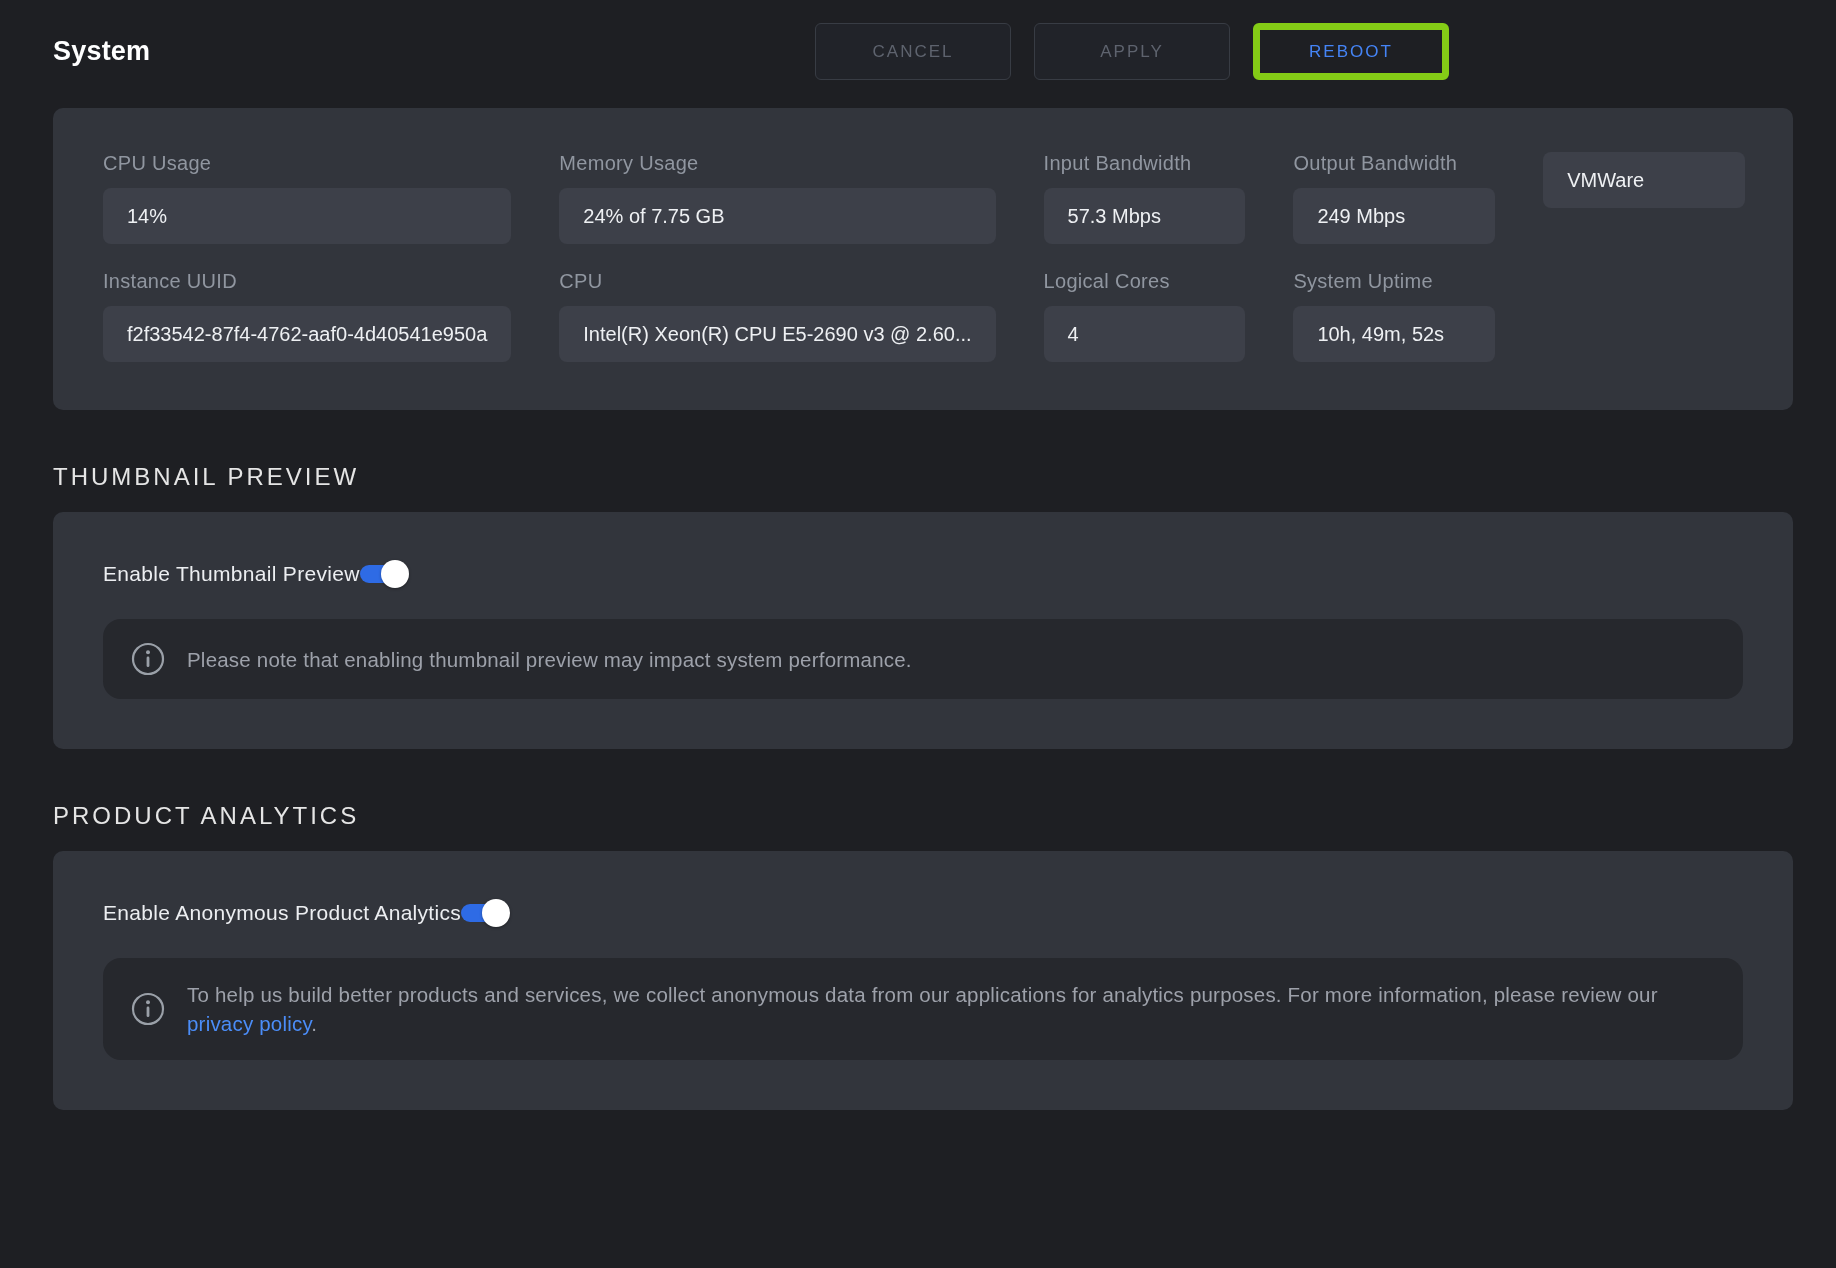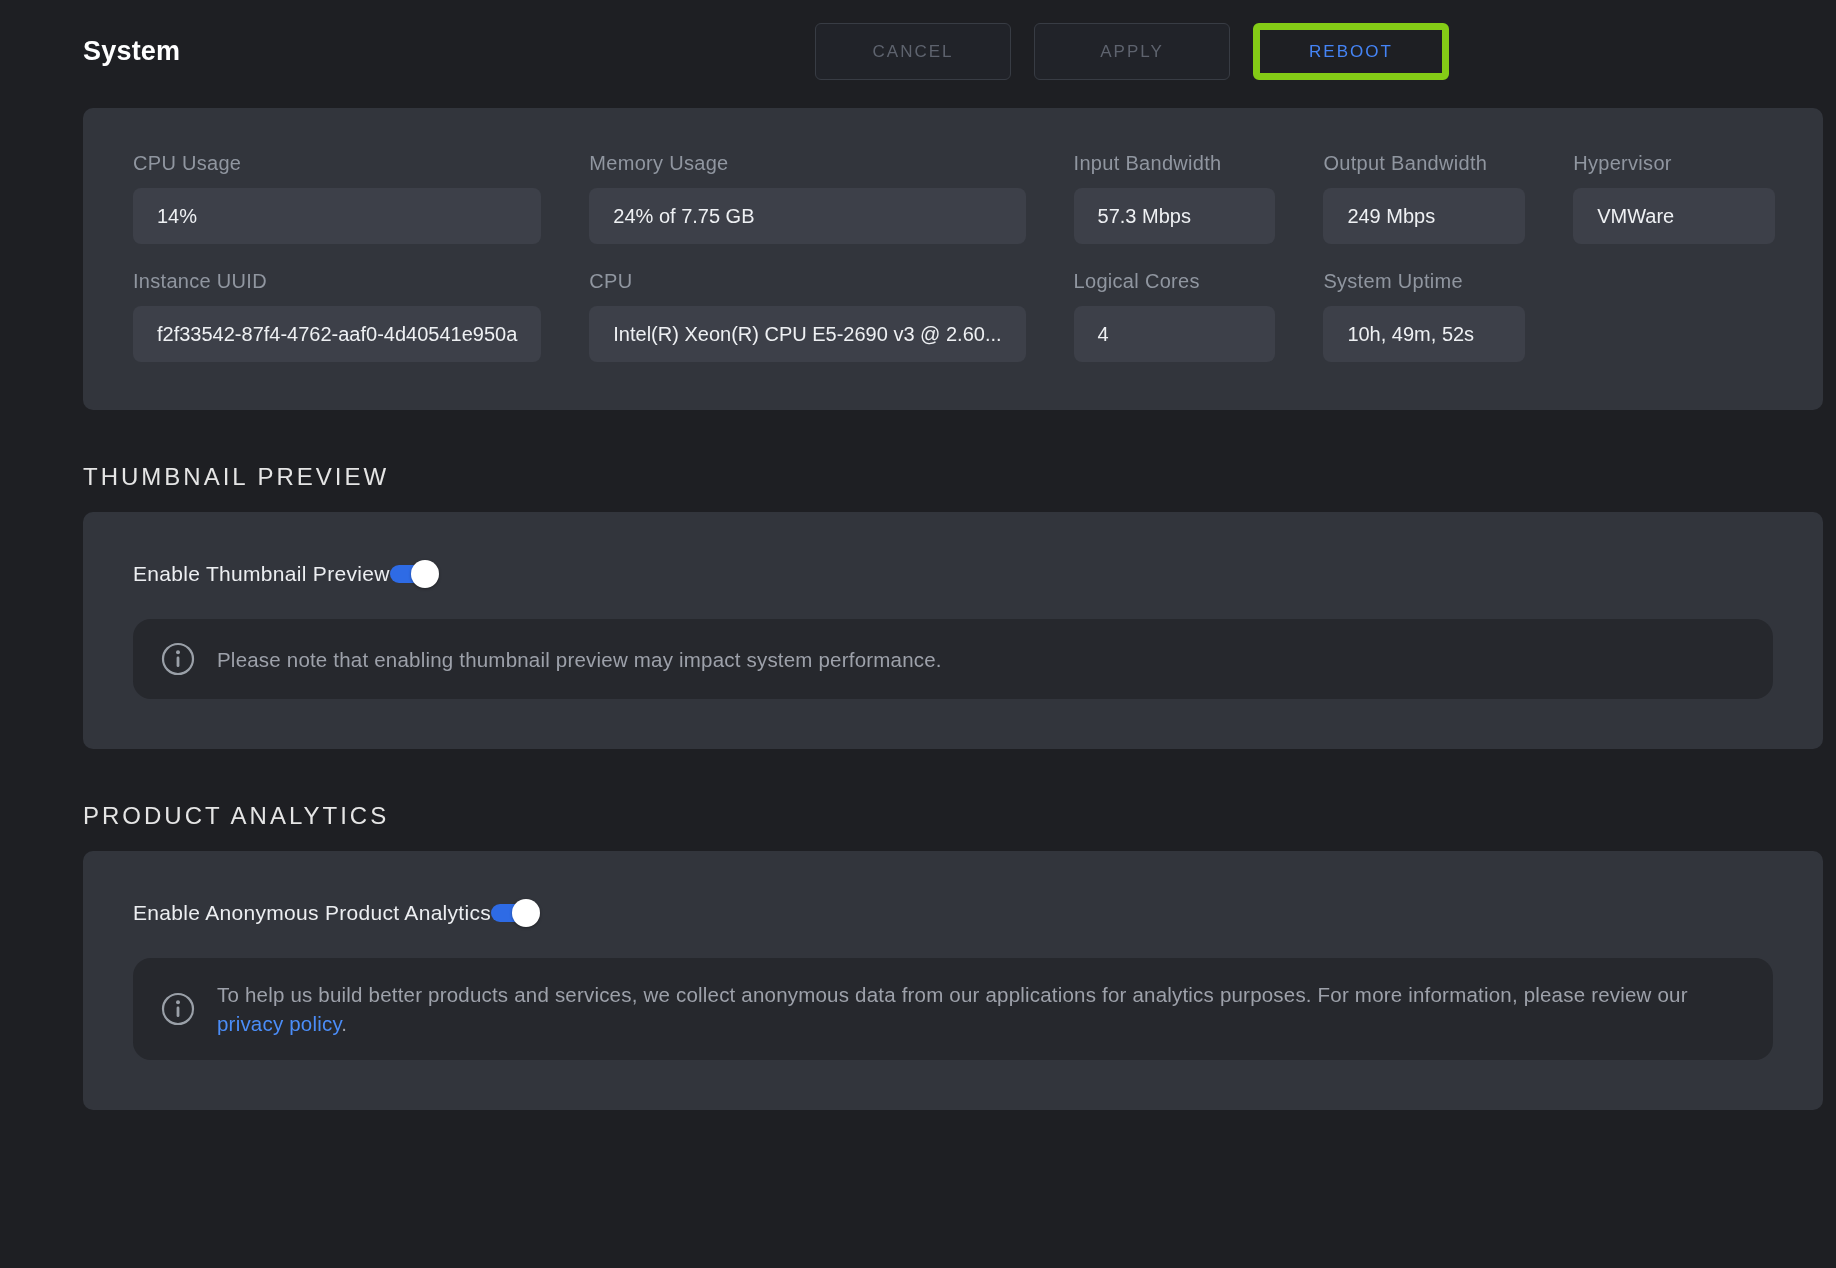--- a/index.html
+++ b/index.html
@@ -2,21 +2,21 @@
 <html><head>
 <meta charset="utf-8">
 <style>
   * { margin: 0; padding: 0; box-sizing: border-box; }
   html, body {
     width: 1836px; height: 1268px;
     background: #1e1f23;
     font-family: "Liberation Sans", sans-serif;
     overflow: hidden;
   }
-  .page { padding: 0 43px 0 83px; width: 1492px; }
+  .page { padding: 0 43px 0 53px; width: 1492px; }
 
   
   .header {
     display: flex; align-items: center;
     padding-top: 23px; height: 80px;
   }
   .page-title {
     color: #ffffff; font-size: 27px; font-weight: 700;
     letter-spacing: 0.2px;
   }
@@ -128,21 +128,20 @@
         <div class="field-label">Input Bandwidth</div>
         <div class="field-box">57.3 Mbps</div>
       </div>
 
       <div>
         <div class="field-label">Output Bandwidth</div>
         <div class="field-box">249 Mbps</div>
       </div>
 
       <div>
-        <div class="field-label">Hypervisor</div>
         <div class="field-box">VMWare</div>
       </div>
 
       <div>
         <div class="field-label">Instance UUID</div>
         <div class="field-box">f2f33542-87f4-4762-aaf0-4d40541e950a</div>
       </div>
 
       <div>
         <div class="field-label">CPU</div>

